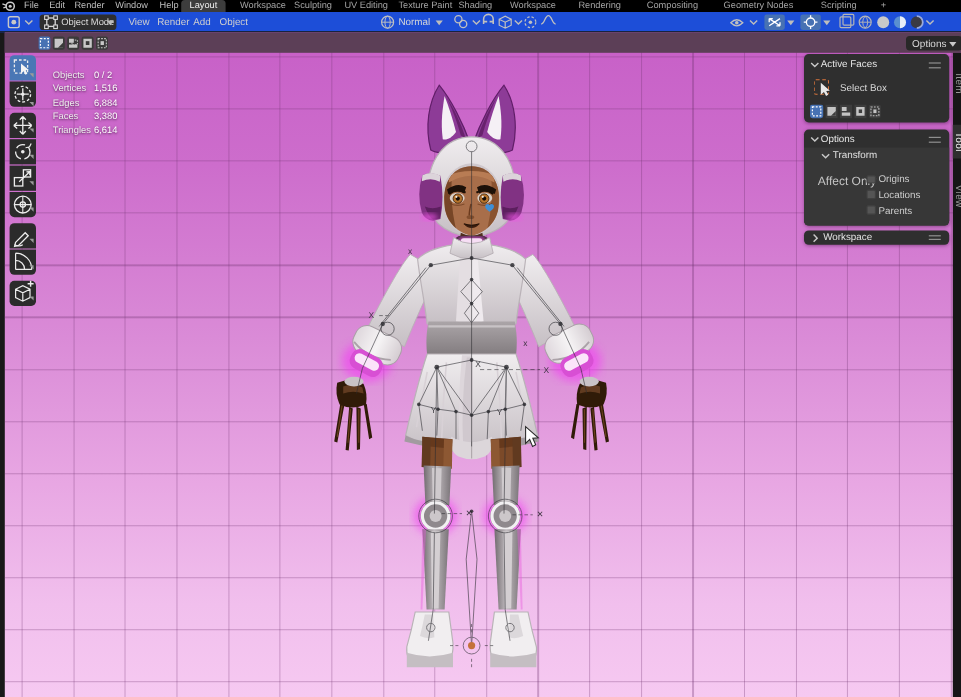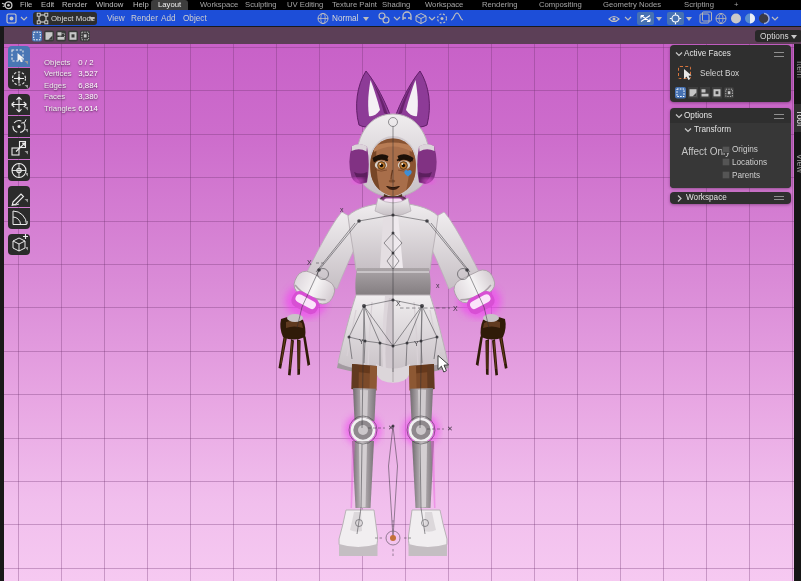--- a/index.html
+++ b/index.html
@@ -454,21 +454,21 @@
    </g>
   </svg>
 
   <div id="stats">
    <div class="row">
           <span class="l">Objects</span>
           <span class="v">0 / 2</span>
         </div>
    <div class="row">
           <span class="l">Vertices</span>
-          <span class="v">3,527</span>
+          <span class="v">1,516</span>
         </div>
    <div class="row">
           <span class="l">Edges</span>
           <span class="v">6,884</span>
         </div>
    <div class="row">
           <span class="l">Faces</span>
           <span class="v">3,380</span>
         </div>
    <div class="row">

